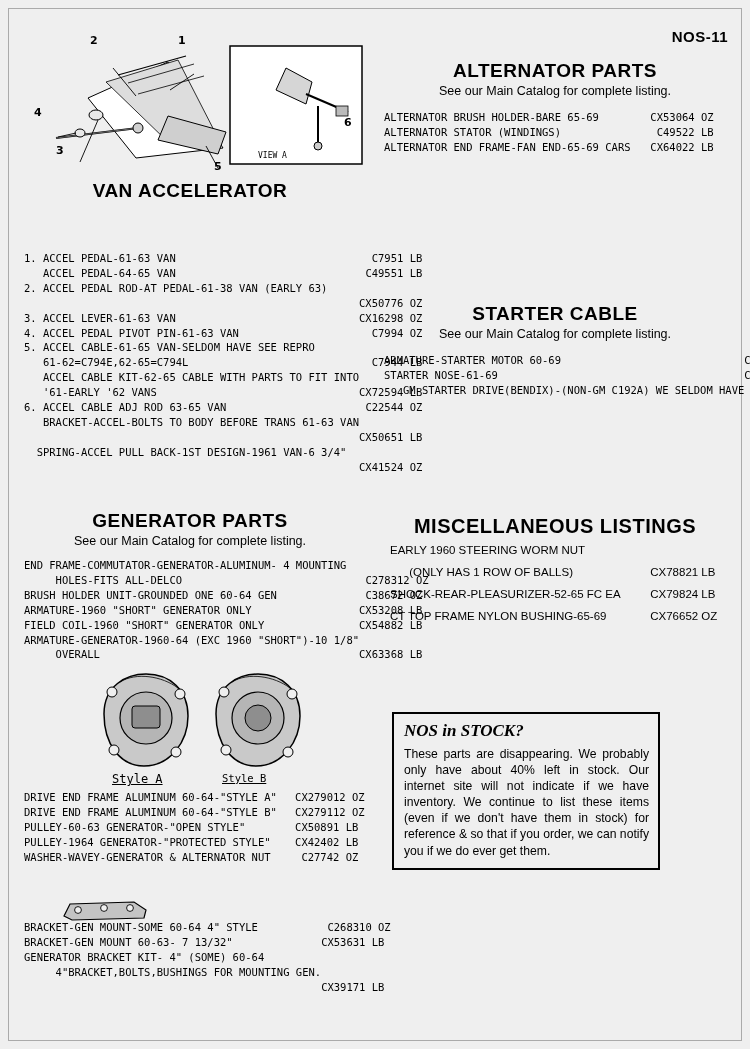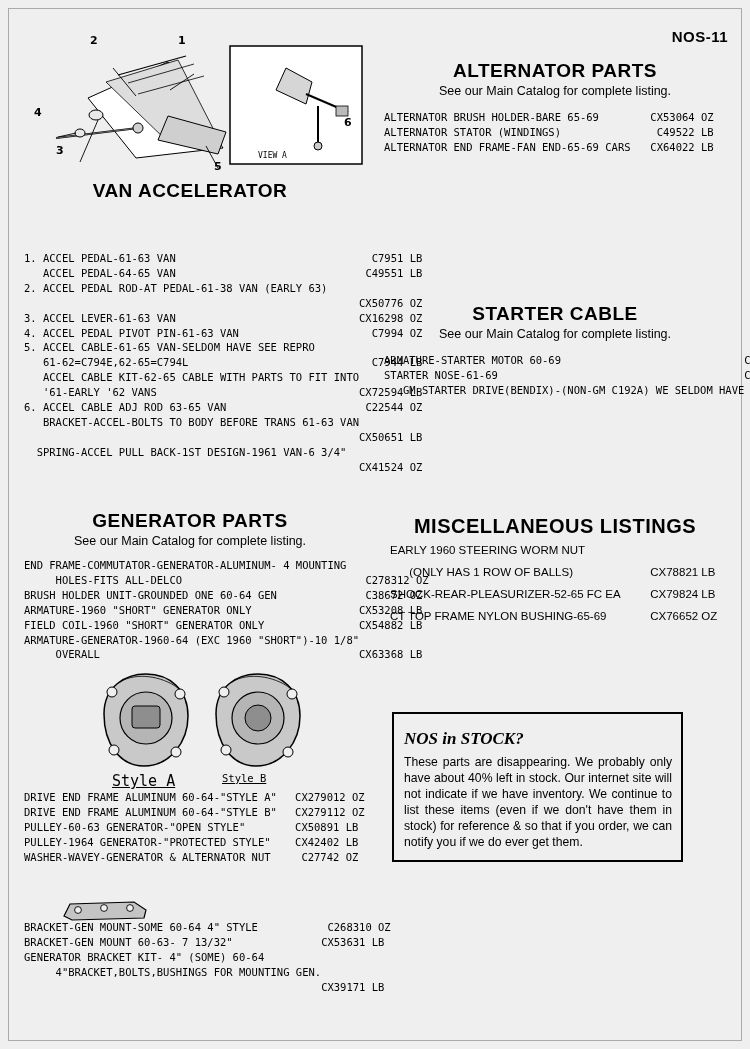--- a/index.html
+++ b/index.html
@@ -65,21 +65,21 @@
 
   
   #van-accel-title { position: absolute; left: 20px; top: 180px; width: 340px; font-size: 19px; }
   #van-accel-list  { position: absolute; left: 24px; top: 203px; width: 350px; margin-top: 48px; }
 
   #gen-title  { position: absolute; left: 20px; top: 510px; width: 340px; font-size: 19px; }
   #gen-sub    { position: absolute; left: 20px; top: 532px; width: 340px; }
   #gen-list   { position: absolute; left: 24px; top: 558px; width: 350px; }
 
   #styles-figure { position: absolute; left: 90px; top: 668px; width: 220px; height: 120px; }
-  #style-a-label { position: absolute; left: 112px; top: 772px; font-size: 15px; text-decoration: underline; font-family:"DejaVu Sans Mono", monospace;}
+  #style-a-label { position: absolute; left: 112px; top: 772px; font-size: 12px; text-decoration: underline; font-family:"DejaVu Sans Mono", monospace;}
   #style-b-label { position: absolute; left: 222px; top: 772px; font-size: 10.5px; text-decoration: underline; font-family:"DejaVu Sans Mono", monospace;}
 
   #drive-list  { position: absolute; left: 24px; top: 790px; width: 350px; }
   #bracket-fig { position: absolute; left: 60px; top: 898px; width: 100px; height: 22px; }
   #bracket-list{ position: absolute; left: 24px; top: 920px; width: 350px; }
 
   
   #alt-title { position: absolute; left: 380px; top: 60px; width: 350px; font-size: 19px; }
   #alt-sub   { position: absolute; left: 380px; top: 82px; width: 350px; }
   #alt-list  { position: absolute; left: 384px; top: 110px; width: 345px; }
@@ -88,24 +88,24 @@
   #starter-sub   { position: absolute; left: 380px; top: 325px; width: 350px; }
   #starter-list  { position: absolute; left: 384px; top: 353px; width: 345px; }
 
   #misc-title { position: absolute; left: 380px; top: 515px; width: 350px; font-size: 20px; }
   #misc-list  { position: absolute; left: 390px; top: 540px; width: 340px; }
 
   #nos-box {
     position: absolute;
     left: 392px;
     top: 712px;
-    width: 291px;
+    width: 268px;
     border: 2px solid #000;
     background: #efefef;
-    padding: 15px 9px 9px 10px;
+    padding: 7px 9px 9px 10px;
     box-sizing: border-box;
   }
   #nos-box .hdr {
     font-family: "Liberation Serif", serif;
     font-style: italic;
     font-weight: bold;
     font-size: 17px;
     margin-bottom: 5px;
   }
   #nos-box .body {

